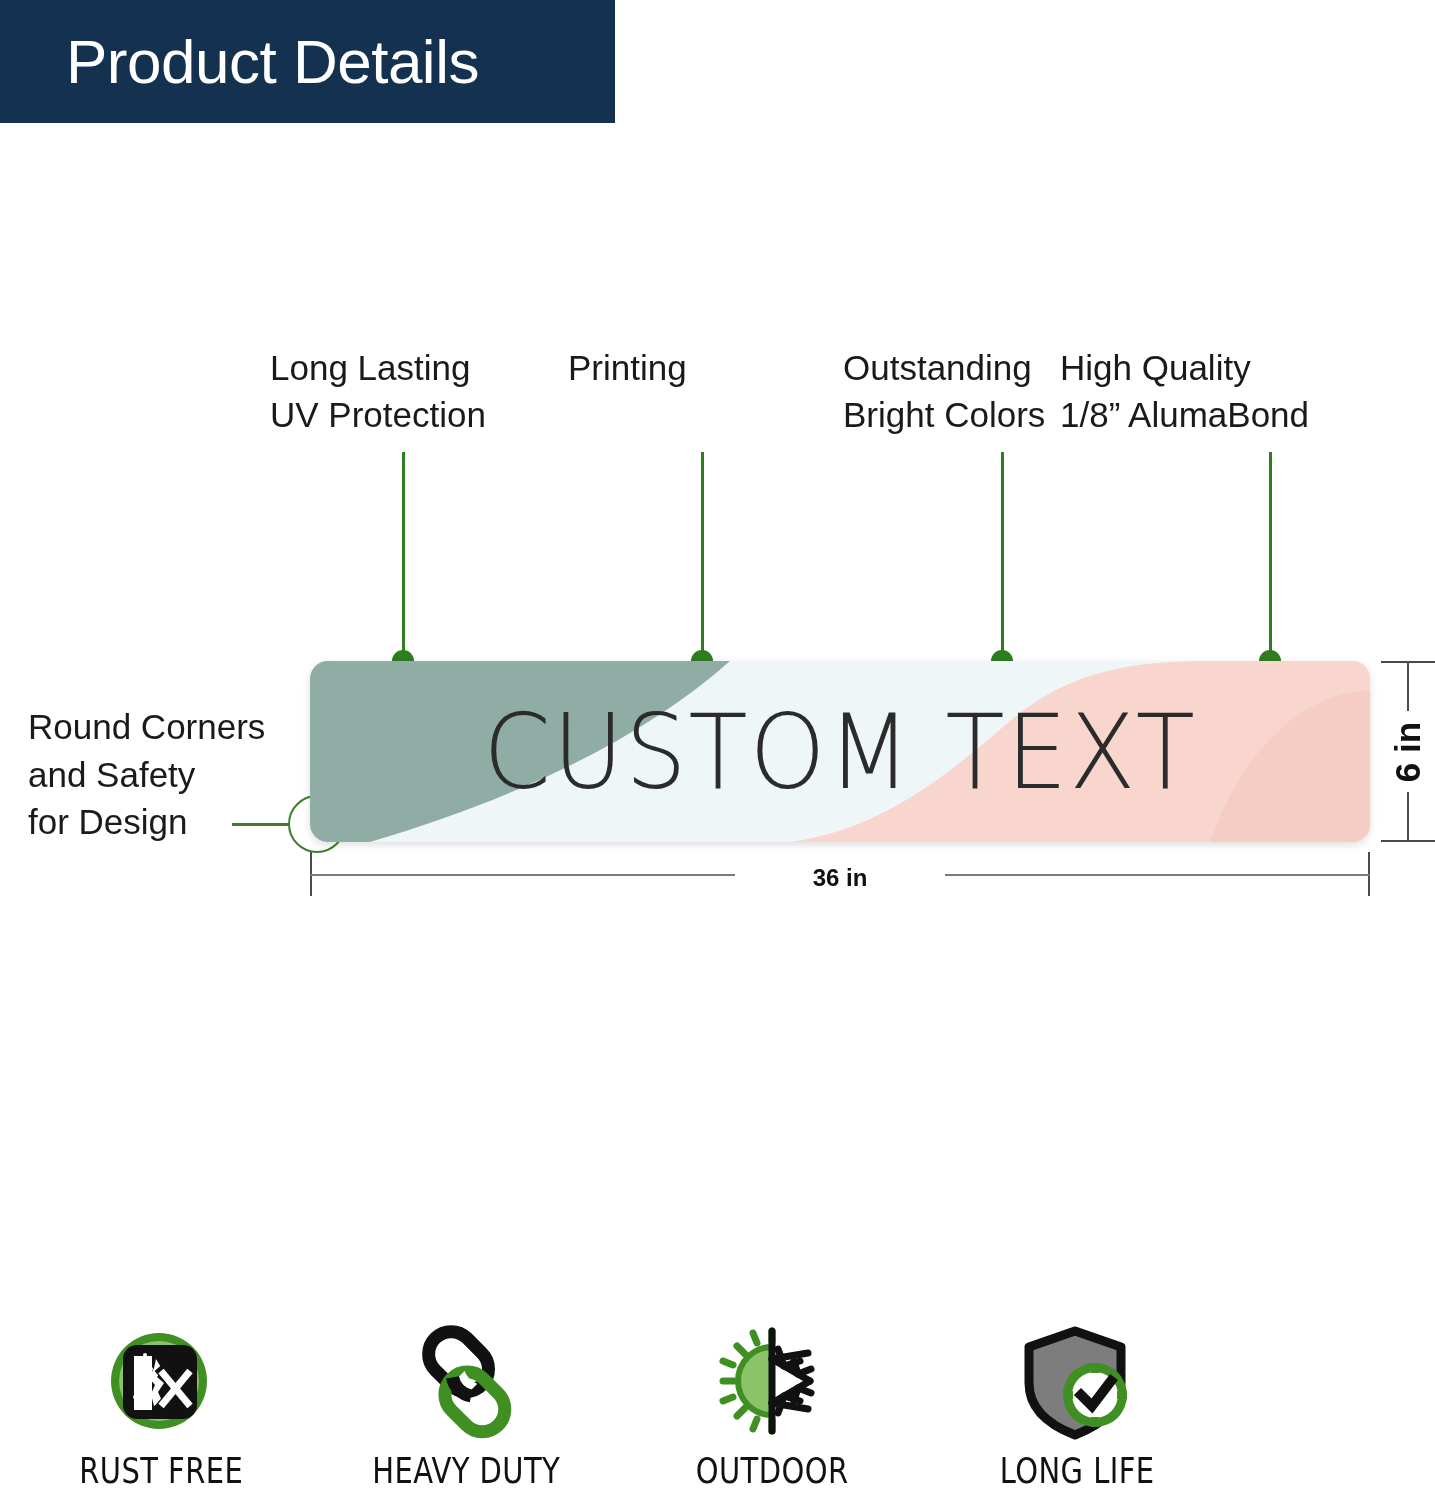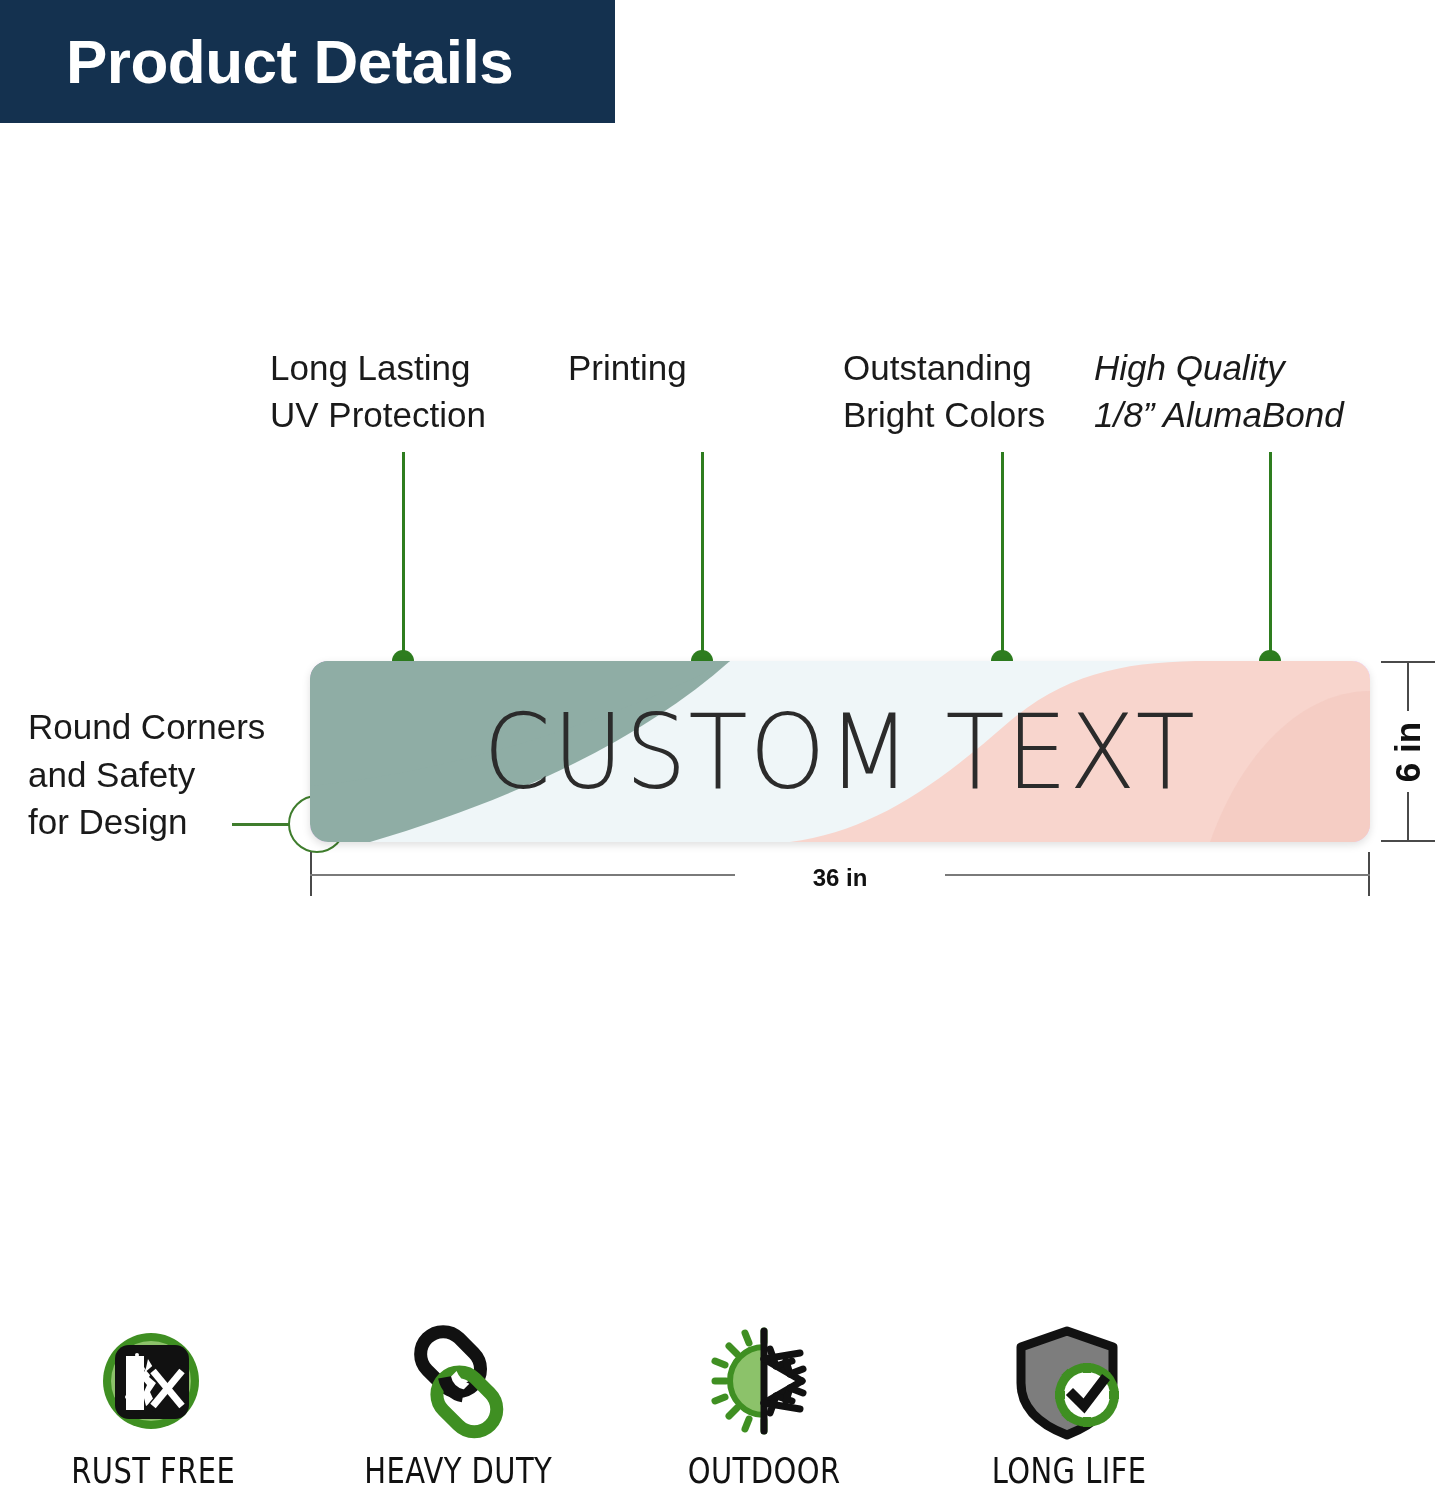--- a/index.html
+++ b/index.html
@@ -22,21 +22,21 @@
     position: absolute;
     left: 0; top: 0;
     width: 615px; height: 123px;
     background: #14314f;
     display: flex;
     align-items: center;
   }
   #header-title {
     color: #ffffff;
     font-size: 62px;
-    font-weight: bold;
+    font-weight: normal;
     letter-spacing: -0.5px;
     margin-left: 66px;
     line-height: 1;
   }
 
   
   .callout-label {
     position: absolute;
     font-size: 35px;
     color: #1a1a1a;
@@ -153,21 +153,21 @@
   #dim-width-label {
     position: absolute;
     left: 0; right: 0; top: -4px;
     text-align: center;
     font-size: 24px; font-weight: bold; color: #111; margin-top: 16px;
   }
 
   
   #features {
     position: absolute;
-    left: 0; top: 1325px;
+    left: 8px; top: 1325px;
     width: 1222px; height: 175px;
     display: flex;
   }
   .feature {
     flex: 1;
     display: flex;
     flex-direction: column;
     align-items: center;
     justify-content: flex-start;
   }
@@ -206,21 +206,21 @@
   <div class="callout-line" style="left:701px; top:452px; height:210px;"></div>
   <div class="callout-dot" style="left:691px; top:650px;"></div>
 
   <div class="callout-label" style="left:843px; top:345px;">
     <div>Outstanding</div>
     <div>Bright Colors</div>
   </div>
   <div class="callout-line" style="left:1001px; top:452px; height:210px;"></div>
   <div class="callout-dot" style="left:991px; top:650px;"></div>
 
-  <div class="callout-label" style="left:1094px; top:345px;font-style:italic;">
+  <div class="callout-label" style="left:1060px; top:345px;">
     <div>High Quality</div>
     <div>1/8” AlumaBond</div>
   </div>
   <div class="callout-line" style="left:1269px; top:452px; height:210px;"></div>
   <div class="callout-dot" style="left:1259px; top:650px;"></div>
 
   <div id="round-corner-text">
     <div>Round Corners</div>
     <div>and Safety</div>
     <div>for Design</div>

